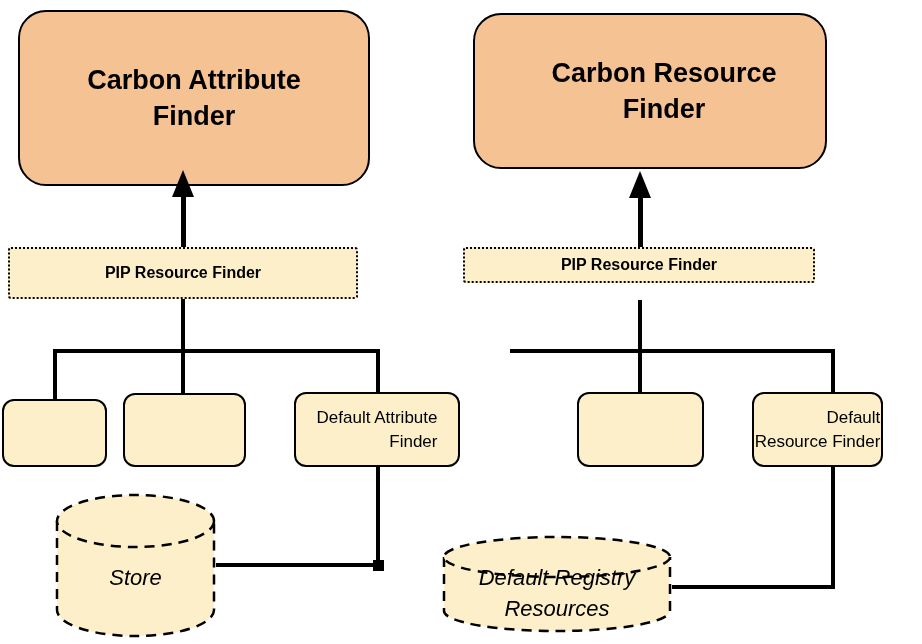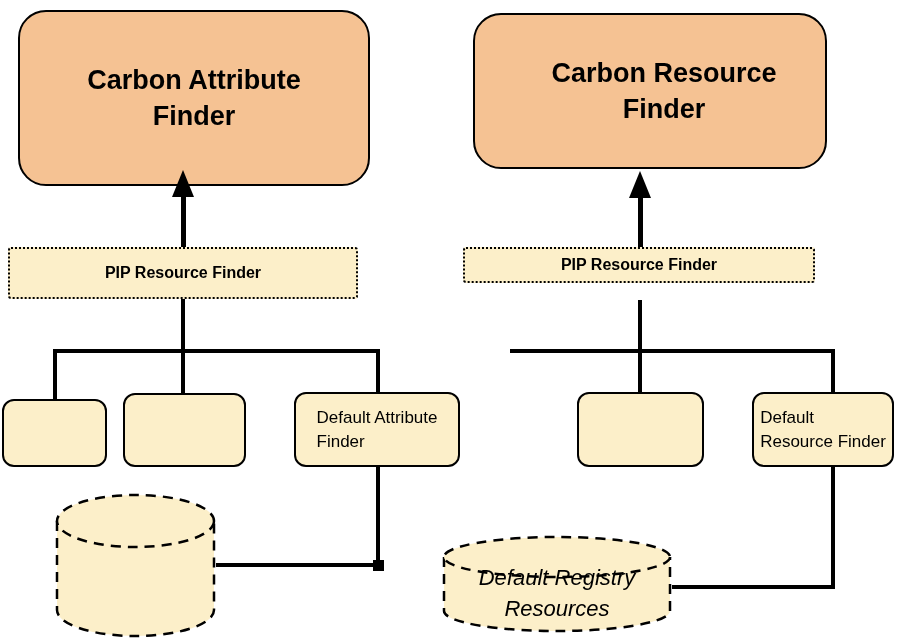--- a/index.html
+++ b/index.html
@@ -38,21 +38,21 @@
     text-align:center;
     font-weight:bold;font-size:16px;
   }
 
   
   .node-box{
     background:var(--node-fill);
     border:2px solid var(--line);
     border-radius:12px;
     display:flex;align-items:center;justify-content:center;
-    text-align:left;
+    text-align:right;
     font-size:17px;line-height:24px;
   }
 
   
   .line{background:var(--line);}
 
   
   .arrow-up{
     width:0;height:0;
     border-left:11px solid transparent;
@@ -105,20 +105,21 @@
   <div class="line abs" style="left:376px;top:467px;width:4px;height:100px;"></div>
   <div class="line abs" style="left:216px;top:563px;width:164px;height:4px;"></div>
   <div class="dot abs" style="left:373px;top:560px;width:11px;height:11px;"></div>
 
   <svg class="cyl-svg abs" style="left:55px;top:493px;" width="161" height="145" viewBox="0 0 161 145">
     <path d="M2,28 L2,117 A78.5,26 0 0 0 159,117 L159,28" fill="var(--node-fill)" stroke="var(--line)" stroke-width="2.5" stroke-dasharray="10 7"></path>
     <ellipse cx="80.5" cy="28" rx="78.5" ry="26" fill="var(--node-fill)" stroke="var(--line)" stroke-width="2.5" stroke-dasharray="10 7"></ellipse>
   </svg>
   <div class="cyl-label abs" style="left:55px;top:530px;width:161px;height:95px;">
     <div>
+      <span style="display:block">Store</span>
     </div>
   </div>
 
   <div class="main-box abs" style="left:473px;top:13px;width:354px;height:156px;padding-left:28px;">
     <div>
       <span style="display:block">Carbon Resource</span>
       <span style="display:block">Finder</span>
     </div>
   </div>
 
@@ -127,21 +128,21 @@
 
   <div class="pip-box abs" style="left:463px;top:247px;width:352px;height:36px;">
     <span>PIP Resource Finder</span>
   </div>
 
   <div class="line abs" style="left:638px;top:300px;width:4px;height:92px;"></div>
   <div class="line abs" style="left:510px;top:349px;width:325px;height:4px;"></div>
   <div class="line abs" style="left:831px;top:349px;width:4px;height:43px;"></div>
 
   <div class="node-box abs" style="left:577px;top:392px;width:127px;height:75px;"></div>
-  <div class="node-box abs" style="left:752px;top:392px;width:142px;height:75px;">
+  <div class="node-box abs" style="left:752px;top:392px;width:131px;height:75px;">
     <div>
       <span style="display:block">Default</span>
       <span style="display:block">Resource Finder</span>
     </div>
   </div>
 
   <div class="line abs" style="left:831px;top:467px;width:4px;height:122px;"></div>
   <div class="line abs" style="left:672px;top:585px;width:163px;height:4px;"></div>
 
   <svg class="cyl-svg abs" style="left:442px;top:535px;" width="230" height="98" viewBox="0 0 230 98">

